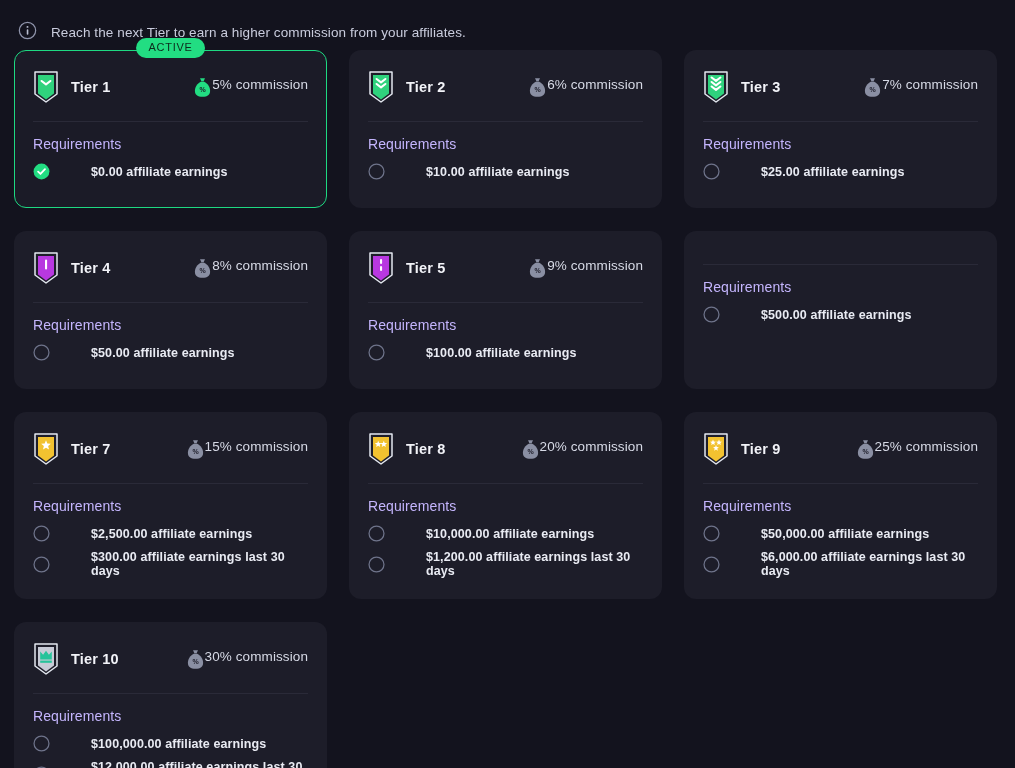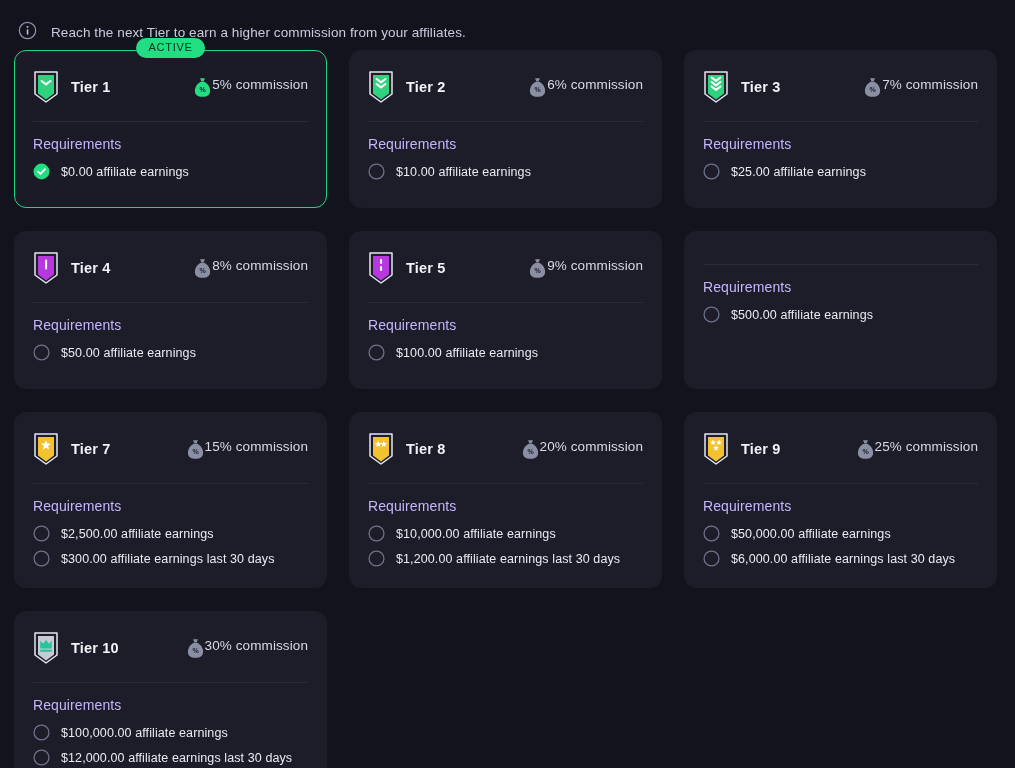--- a/index.html
+++ b/index.html
@@ -95,23 +95,24 @@
     font-size: 14px;
     color: #c4b5fd;
     margin-bottom: 11px;
     letter-spacing: .1px;
   }
   .req-list { display: flex; flex-direction: column; gap: 8px; }
   .req-item { display: flex; align-items: center; gap: 11px; }
   .req-mark { width: 17px; height: 17px; flex: 0 0 17px; display: block; }
   .req-text {
     font-size: 12.5px;
-    font-weight: 400;
+    font-weight: 700;
     color: #e9ebf3;
     letter-spacing: .1px;
+    margin-left: 30px;
   }
 </style>
 </head>
 <body>
 
 <div class="notice">
   <span class="notice-icon">
     <svg viewBox="0 0 20 20" width="19" height="19">
       <circle cx="10" cy="10" r="8.6" fill="none" stroke="#8f94ab" stroke-width="1.3"></circle>
       <circle cx="10" cy="6.2" r="1.02" fill="#b9bed0"></circle>

